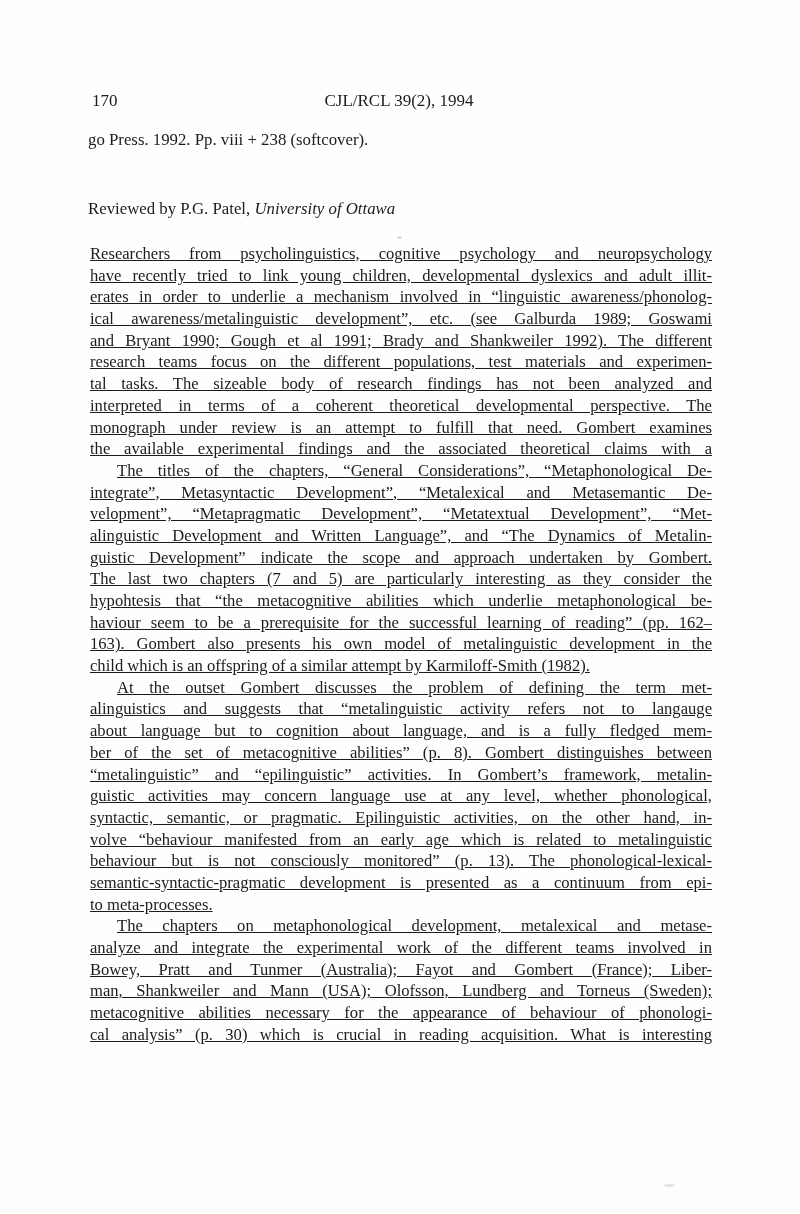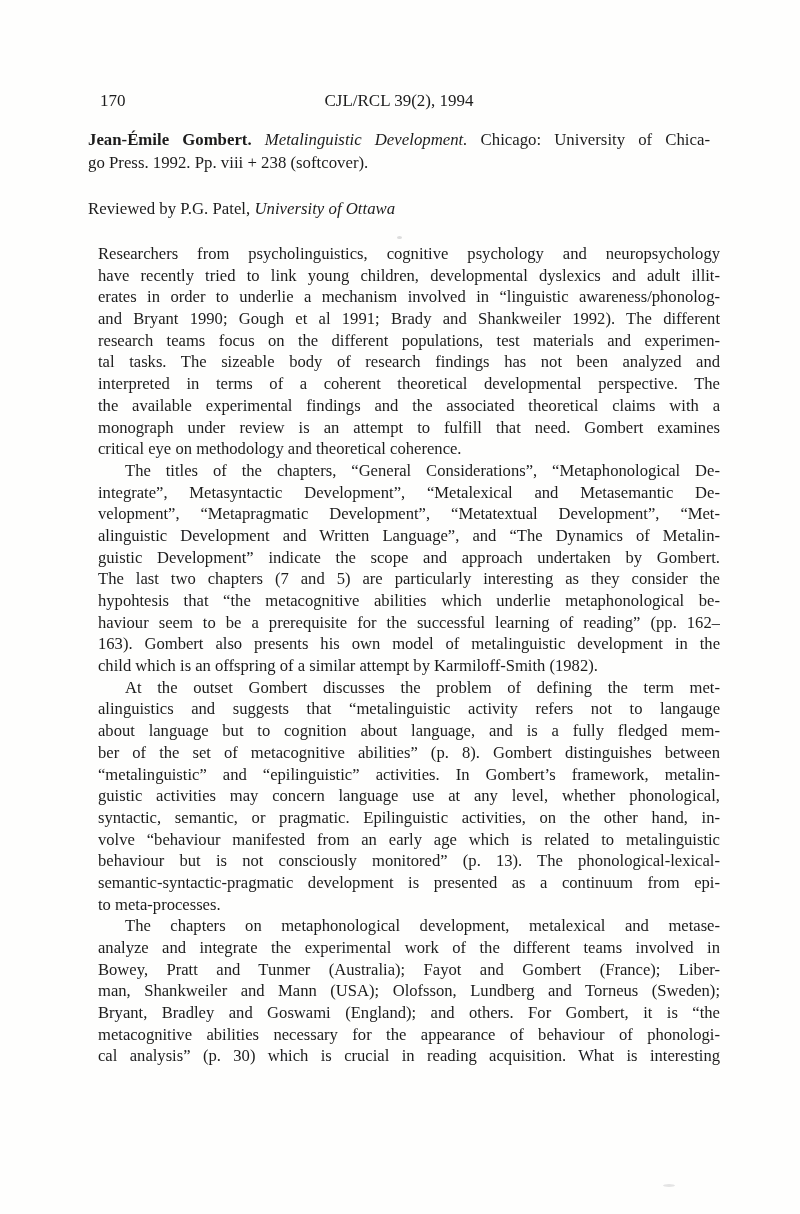--- a/index.html
+++ b/index.html
@@ -12,41 +12,42 @@
     font-family: "Liberation Serif", "DejaVu Serif", serif;
     overflow: hidden;
   }
   .header {
     position: absolute;
     left: 88px; top: 91px;
     width: 622px;
     font-size: 17px;
     line-height: 20px;
   }
-  .pagenum { position: absolute; left: 12px; top: 0; }
+  .pagenum { position: absolute; left: 4px; top: 0; }
   .journal { text-align: center; }
   .citation {
     position: absolute;
     left: 88px; top: 128px;
     width: 622px;
     font-size: 16.8px;
     line-height: 23px;
   }
   .reviewer {
     position: absolute;
     left: 88px; top: 199px;
     width: 622px;
     font-size: 16.8px;
     line-height: 20px;
   }
   .bodytext {
     position: absolute;
-    left: 98px; top: 243px;
+    left: 90px; top: 243px;
     width: 622px;
     font-size: 16.6px;
+    text-decoration: underline;
   }
   .cline, .bline {
     line-height: 21.7px;
     height: 21.7px;
     overflow: hidden;
     text-align: left;
   }
   .cline { line-height: 23px; height: 23px; }
   .just { text-align: justify; text-align-last: justify; }
   .ind { text-indent: 27px; }
@@ -63,38 +64,37 @@
 </head>
 <body>
 
 <div class="page">
   <div class="header">
     <span class="pagenum">170</span>
     <div class="journal">CJL/RCL 39(2), 1994</div>
   </div>
 
   <div class="citation">
-      <div class="cline just"><span class="run-bold">Jean-Émile Gombert.</span><span class="run-roman"> </span><span class="run-italic">Metalinguistic Development.</span><span class="run-roman"> Chicago: University of Chica-</span></div>
       <div class="cline"><span class="run-roman">go Press. 1992. Pp. viii + 238 (softcover).</span></div>
     </div>
 
   <div class="reviewer"><span class="run-roman">Reviewed by P.G. Patel, </span><span class="run-italic">University of Ottawa</span></div>
 
   <div class="bodytext">
       <div>
         <div class="bline just">Researchers from psycholinguistics, cognitive psychology and neuropsychology</div>
         <div class="bline just">have recently tried to link young children, developmental dyslexics and adult illit-</div>
         <div class="bline just">erates in order to underlie a mechanism involved in “linguistic awareness/phonolog-</div>
+        <div class="bline just">ical awareness/metalinguistic development”, etc. (see Galburda 1989; Goswami</div>
         <div class="bline just">and Bryant 1990; Gough et al 1991; Brady and Shankweiler 1992). The different</div>
         <div class="bline just">research teams focus on the different populations, test materials and experimen-</div>
         <div class="bline just">tal tasks. The sizeable body of research findings has not been analyzed and</div>
         <div class="bline just">interpreted in terms of a coherent theoretical developmental perspective. The</div>
+        <div class="bline just">monograph under review is an attempt to fulfill that need. Gombert examines</div>
         <div class="bline just">the available experimental findings and the associated theoretical claims with a</div>
-        <div class="bline just">monograph under review is an attempt to fulfill that need. Gombert examines</div>
-        <div class="bline">critical eye on methodology and theoretical coherence.</div>
       </div>
       <div>
         <div class="bline just ind">The titles of the chapters, “General Considerations”, “Metaphonological De-</div>
         <div class="bline just">integrate”, Metasyntactic Development”, “Metalexical and Metasemantic De-</div>
         <div class="bline just">velopment”, “Metapragmatic Development”, “Metatextual Development”, “Met-</div>
         <div class="bline just">alinguistic Development and Written Language”, and “The Dynamics of Metalin-</div>
         <div class="bline just">guistic Development” indicate the scope and approach undertaken by Gombert.</div>
         <div class="bline just">The last two chapters (7 and 5) are particularly interesting as they consider the</div>
         <div class="bline just">hypohtesis that “the metacognitive abilities which underlie metaphonological be-</div>
         <div class="bline just">haviour seem to be a prerequisite for the successful learning of reading” (pp. 162–</div>
@@ -112,21 +112,20 @@
         <div class="bline just">volve “behaviour manifested from an early age which is related to metalinguistic</div>
         <div class="bline just">behaviour but is not consciously monitored” (p. 13). The phonological-lexical-</div>
         <div class="bline just">semantic-syntactic-pragmatic development is presented as a continuum from epi-</div>
         <div class="bline">to meta-processes.</div>
       </div>
       <div>
         <div class="bline just ind">The chapters on metaphonological development, metalexical and metase-</div>
         <div class="bline just">analyze and integrate the experimental work of the different teams involved in</div>
         <div class="bline just">Bowey, Pratt and Tunmer (Australia); Fayot and Gombert (France); Liber-</div>
         <div class="bline just">man, Shankweiler and Mann (USA); Olofsson, Lundberg and Torneus (Sweden);</div>
-        <div class="bline just">Bryant, Bradley and Goswami (England); and others. For Gombert, it is “the</div>
         <div class="bline just">metacognitive abilities necessary for the appearance of behaviour of phonologi-</div>
         <div class="bline just">cal analysis” (p. 30) which is crucial in reading acquisition. What is interesting</div>
       </div>
     </div>
 
   <div class="speck speck-a"></div>
   <div class="speck speck-b"></div>
 </div>
 
 </body></html>

